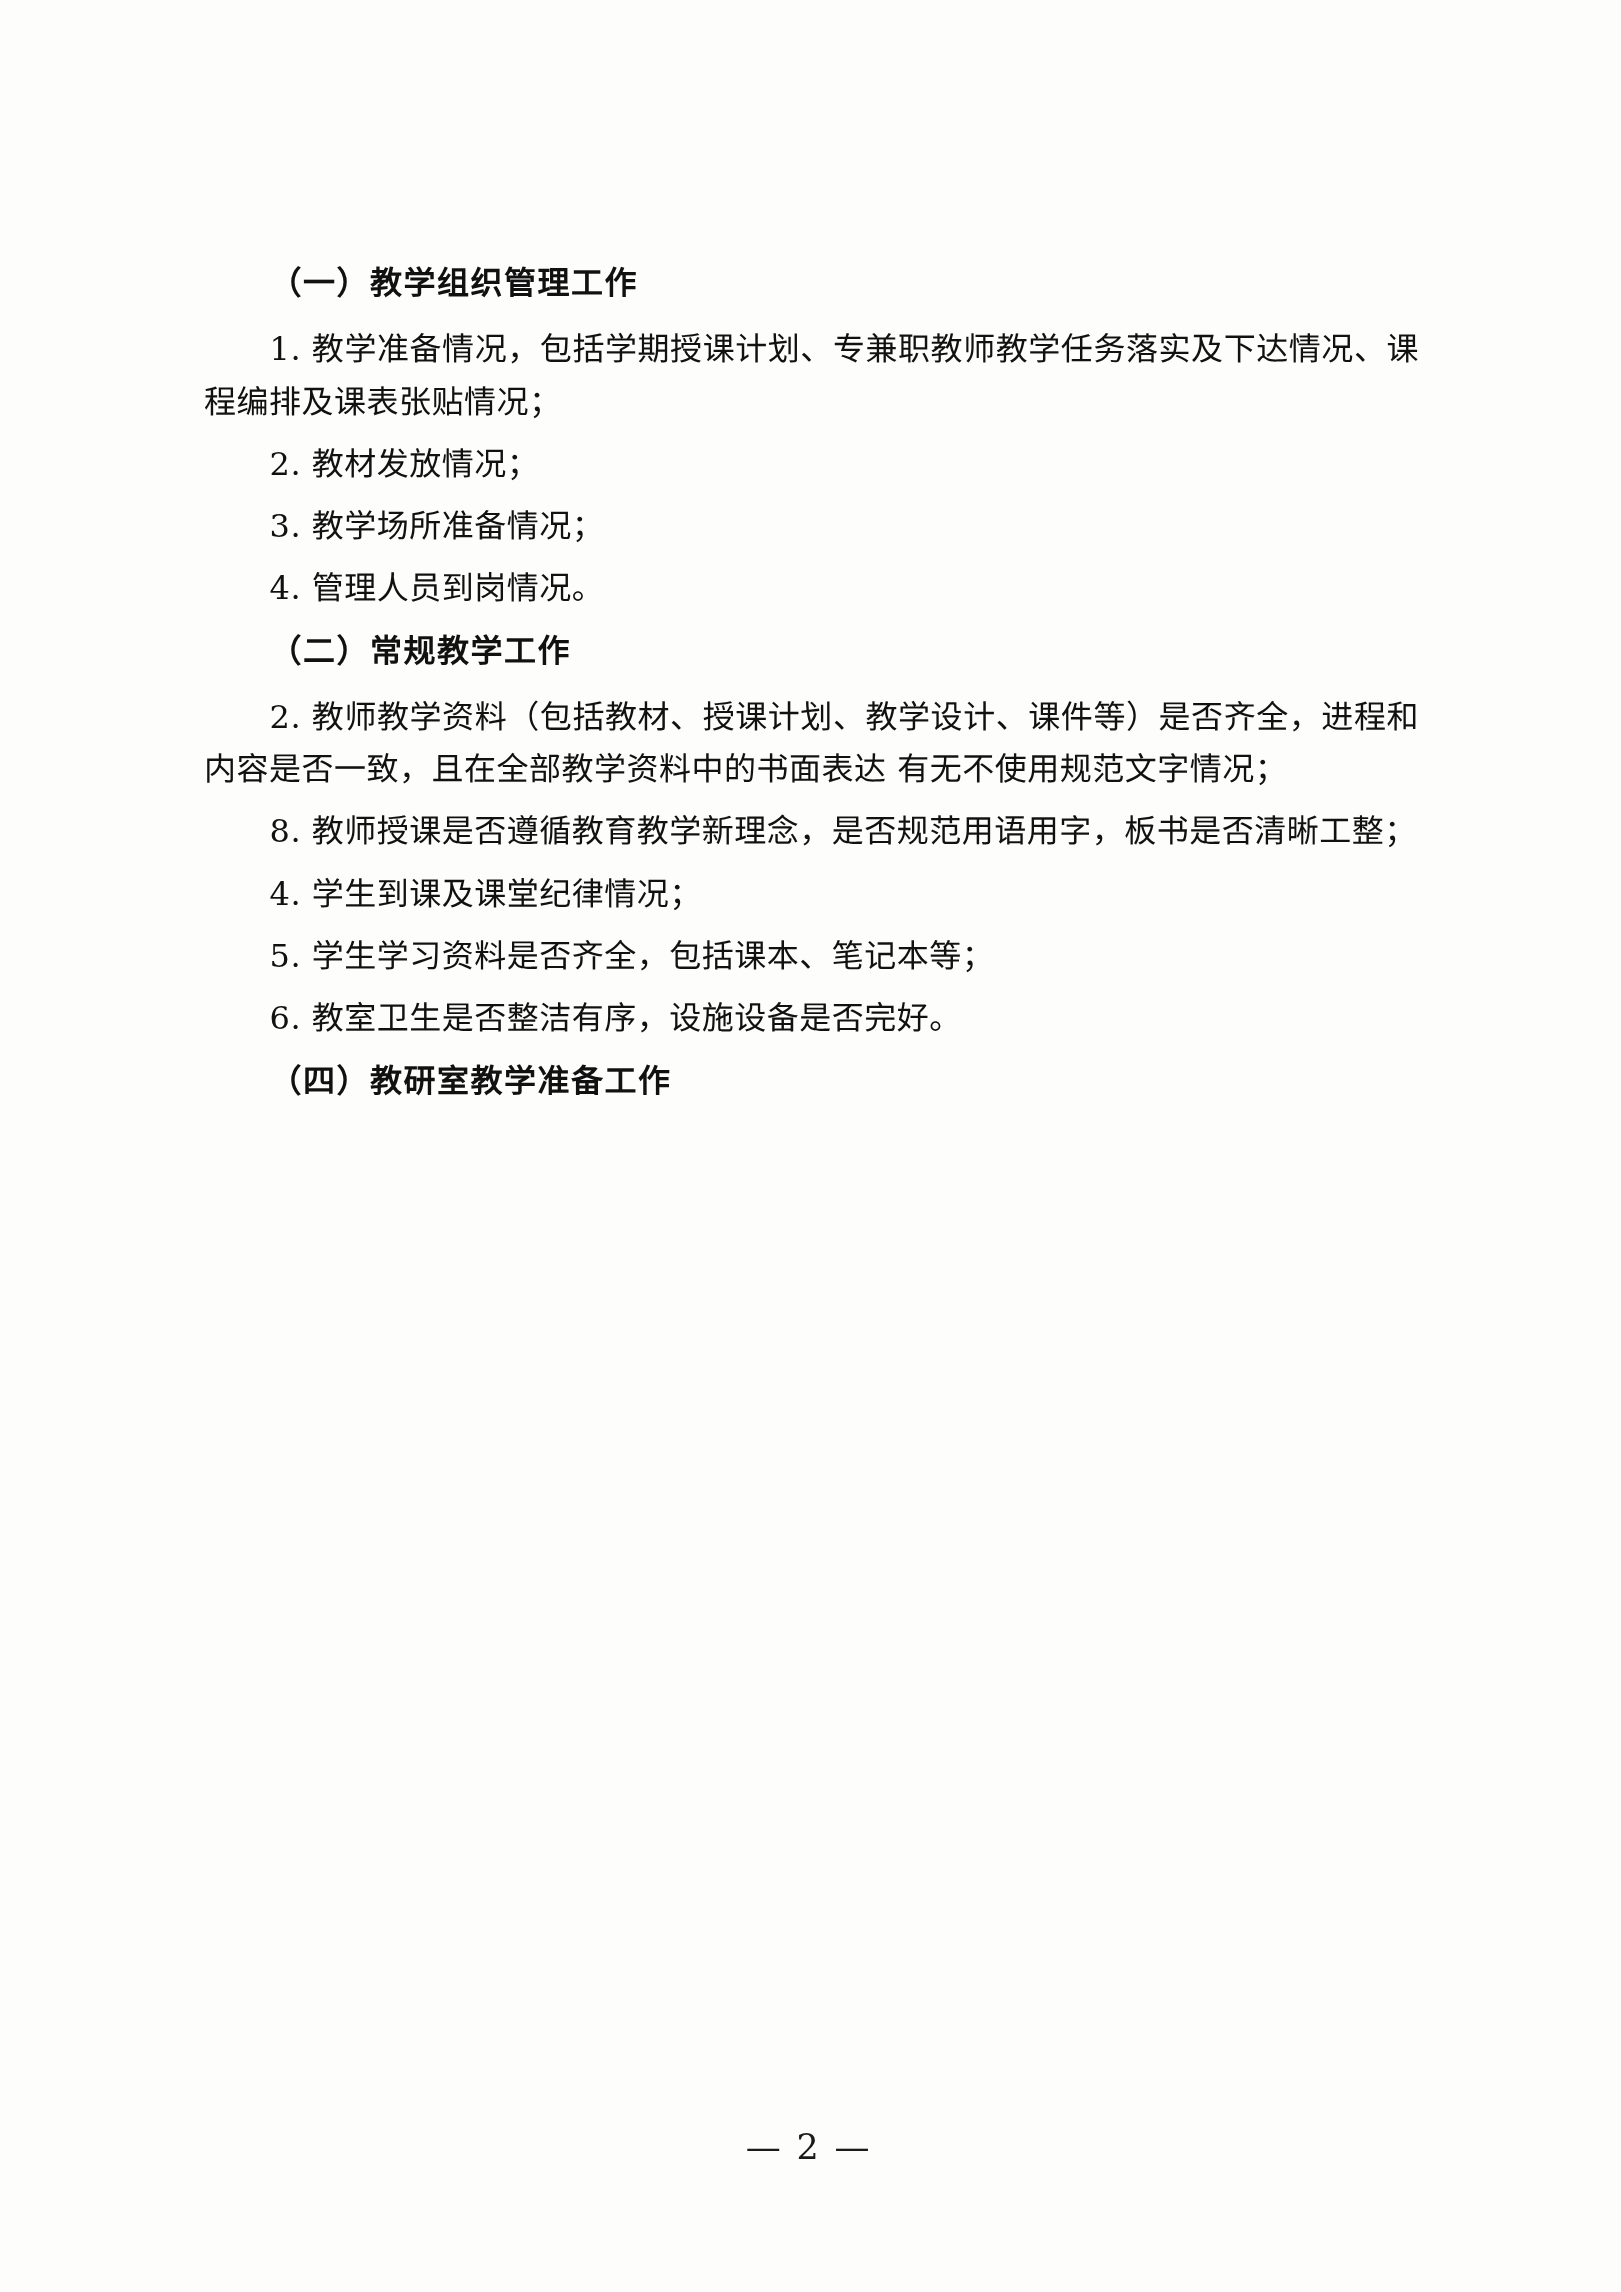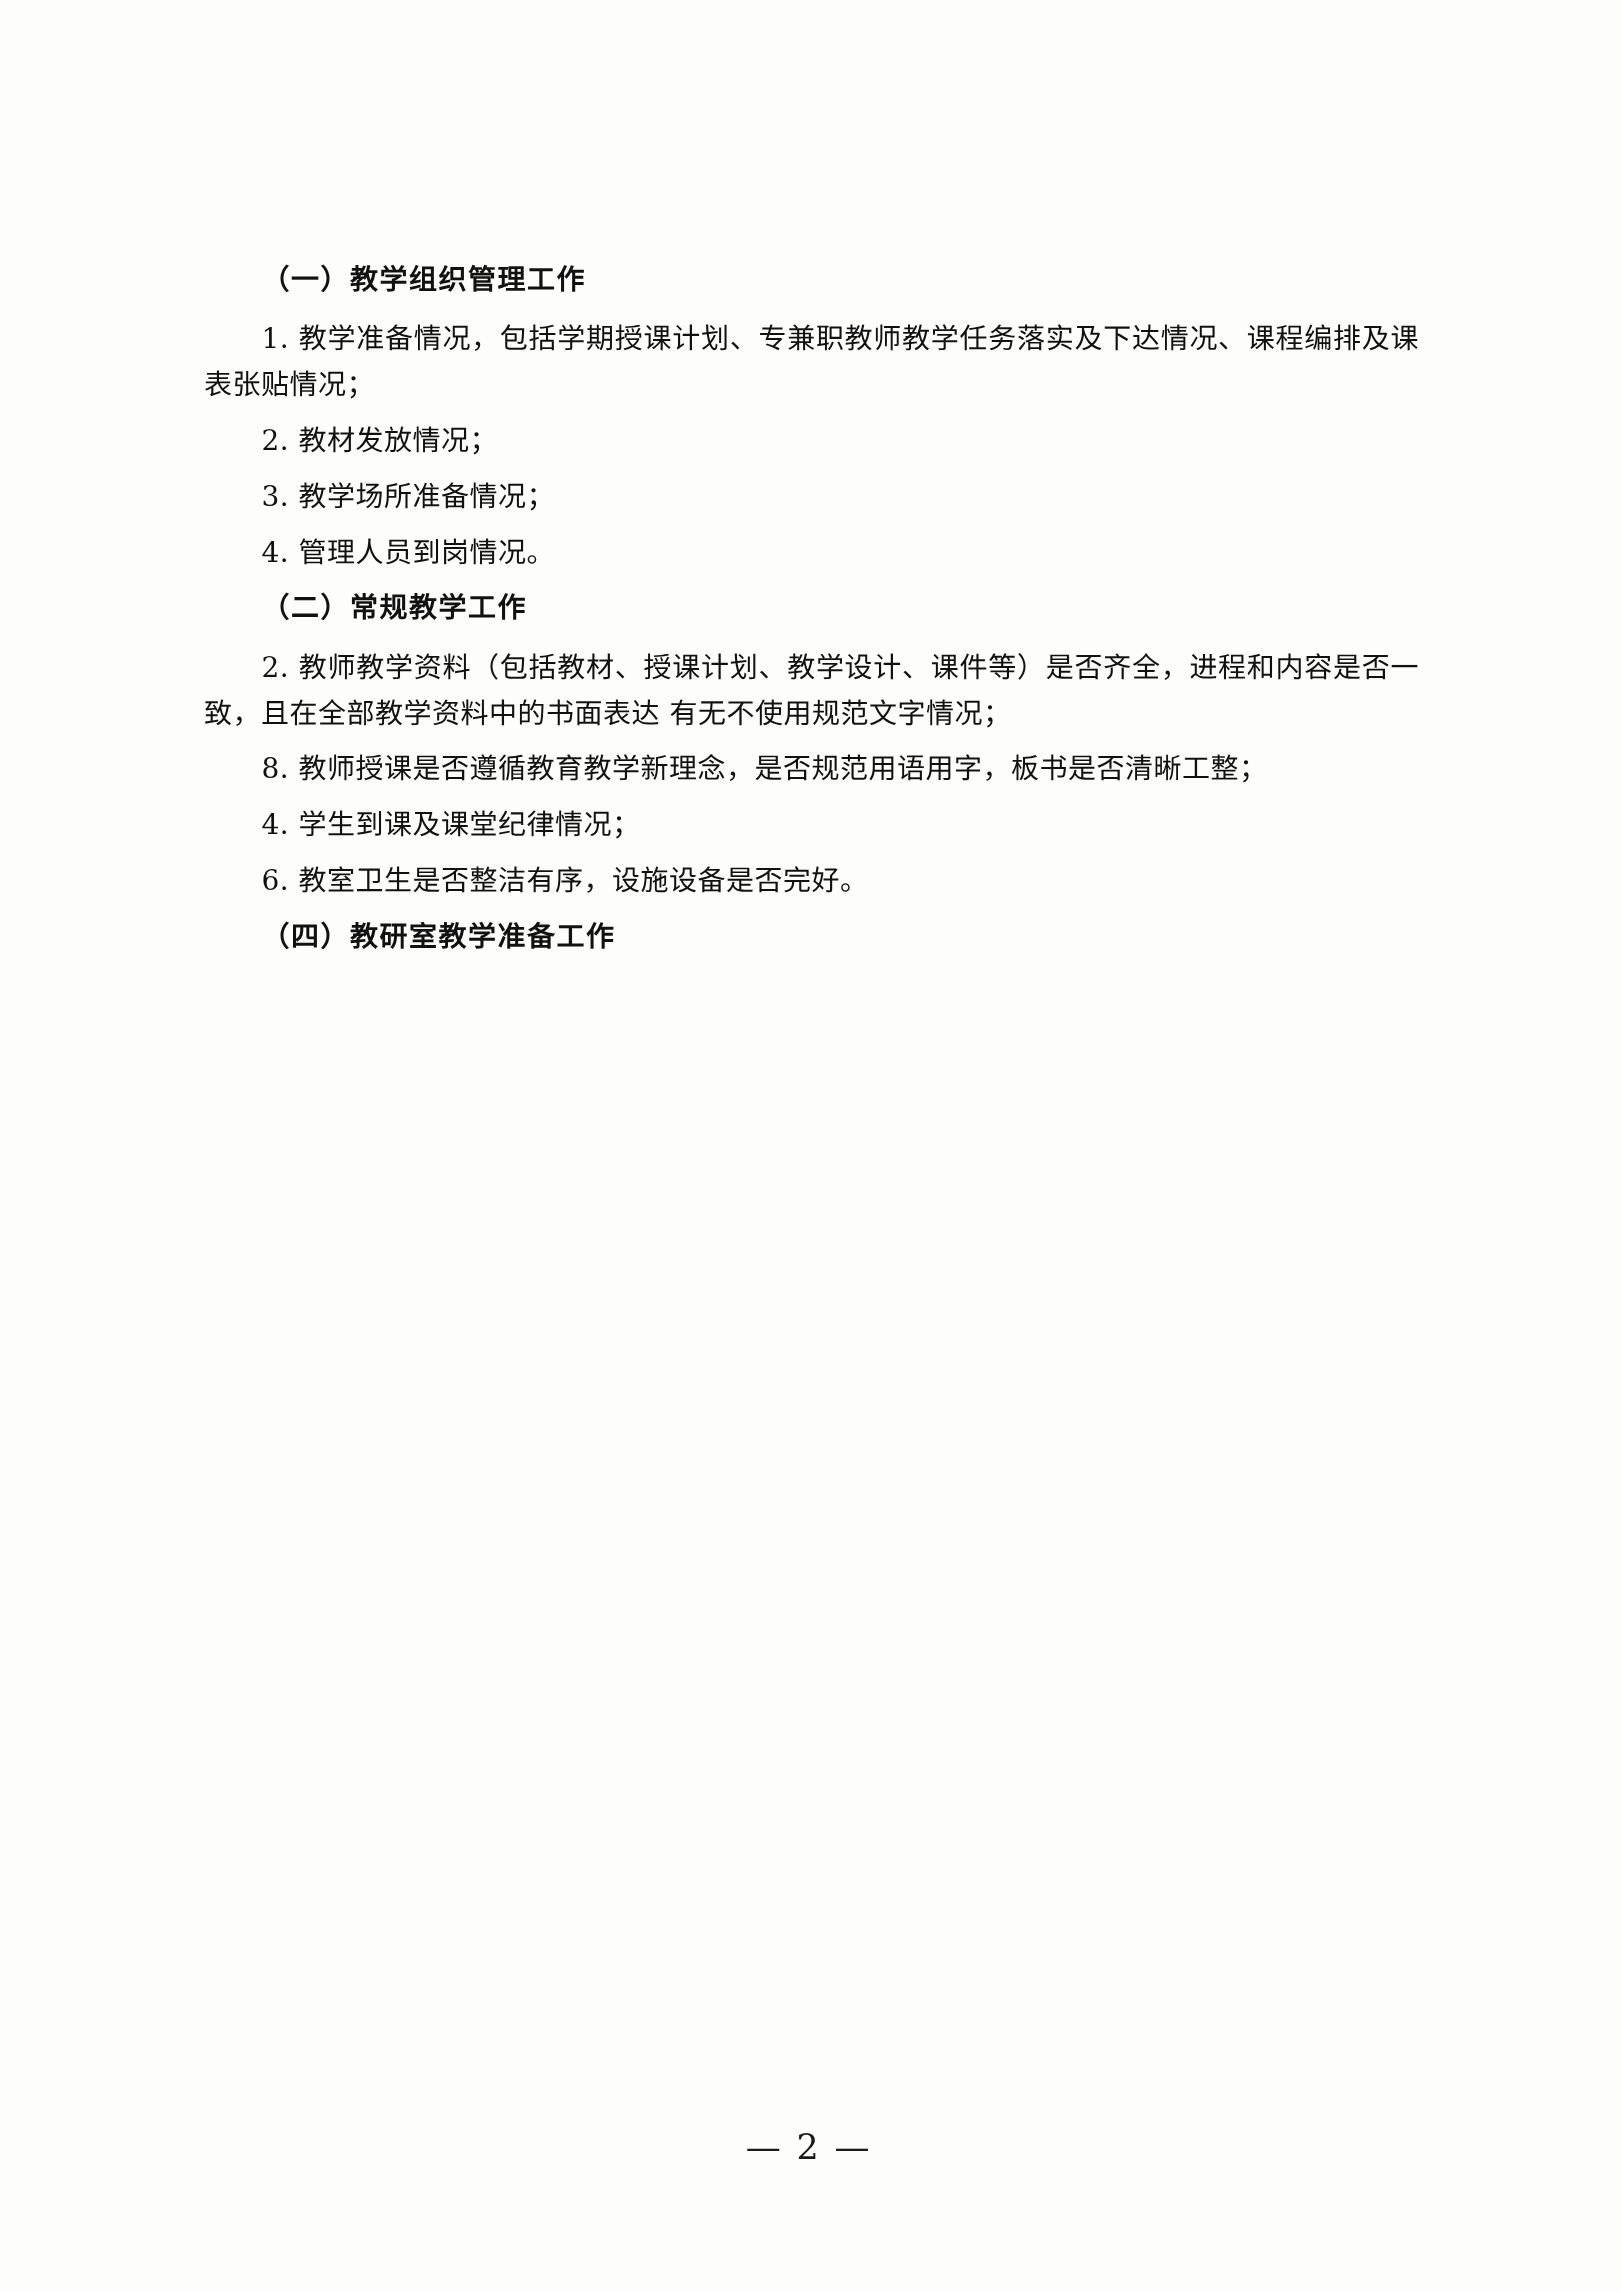--- a/index.html
+++ b/index.html
@@ -21,21 +21,21 @@
     inset: 0;
     background: #fdfdfb;
   }
   .content {
     position: absolute;
     left: 204px;
     top: 253px;
     width: 1215px;
   }
   .para {
-    font-size: 28px;
+    font-size: 32px;
     line-height: 1.64;
     letter-spacing: 0.5px;
     margin: 0 0 11.8px 0;
     text-align: justify;
     text-justify: inter-ideograph;
     font-family: "DejaVu Serif", "Liberation Serif", serif;
     color: #111111;
   }
   .heading {
     font-weight: 700;
@@ -80,20 +80,21 @@
     <p class="para heading">（一）教学组织管理工作</p>
     <p class="para item first-of-group">1. 教学准备情况，包括学期授课计划、专兼职教师教学任务落实及下达情况、课程编排及课表张贴情况；</p>
     <p class="para item">2. 教材发放情况；</p>
     <p class="para item">3. 教学场所准备情况；</p>
     <p class="para item">4. 管理人员到岗情况。</p>
 
     <p class="para heading">（二）常规教学工作</p>
     <p class="para item">2. 教师教学资料（包括教材、授课计划、教学设计、课件等）是否齐全，进程和内容是否一致，且在全部教学资料中的书面表达 有无不使用规范文字情况；</p>
     <p class="para item">8. 教师授课是否遵循教育教学新理念，是否规范用语用字，板书是否清晰工整；</p>
     <p class="para item">4. 学生到课及课堂纪律情况；</p>
+    <p class="para item">5. 学生学习资料是否齐全，包括课本、笔记本等；</p>
     <p class="para item">6. 教室卫生是否整洁有序，设施设备是否完好。</p>
 
 
     <p class="para heading">（四）教研室教学准备工作</p>
 
   </div>
 
   <div class="footer">
     <span class="dash">—</span><span class="pagenum">2</span><span class="dash">—</span>
   </div>

